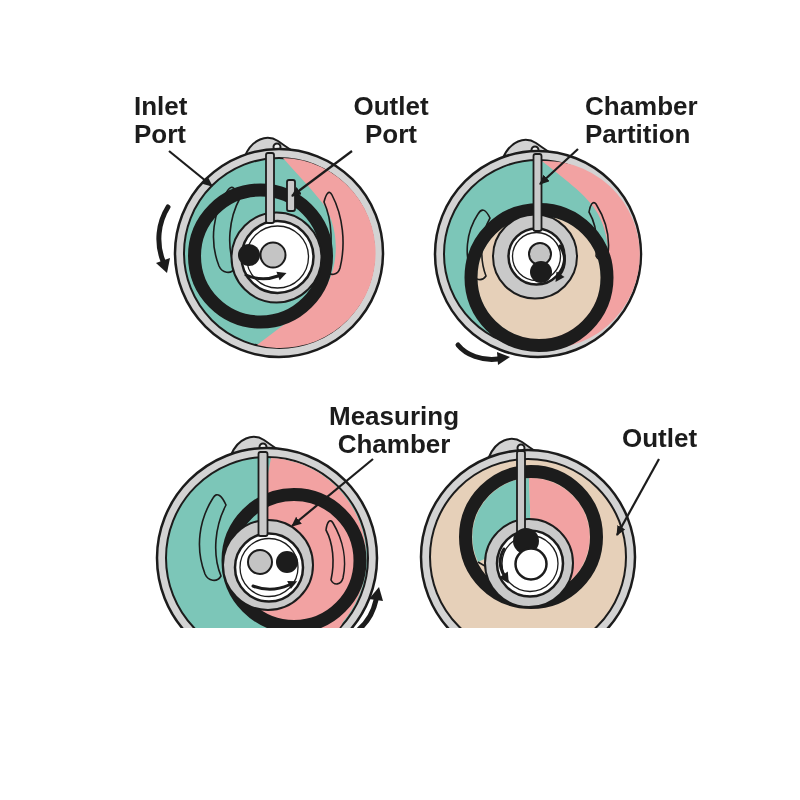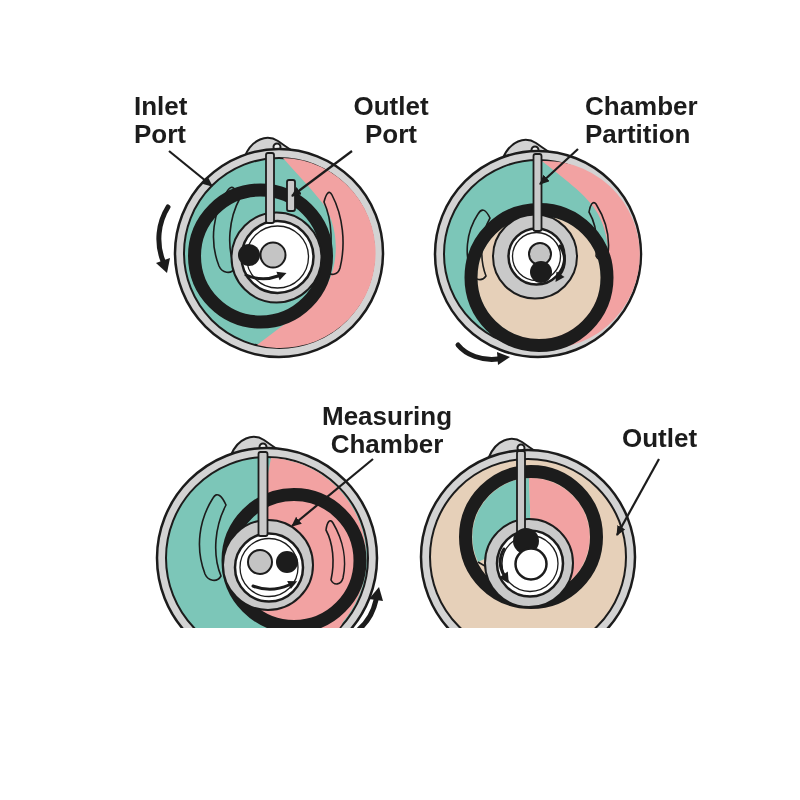--- a/index.html
+++ b/index.html
@@ -143,21 +143,21 @@
     <span>Port</span>
   </div>
   <div class="label centered" style="left:338px;top:92px;width:106px">
     <span>Outlet</span>
     <span>Port</span>
   </div>
   <div class="label" style="left:585px;top:92px">
     <span>Chamber</span>
     <span>Partition</span>
   </div>
-  <div class="label centered" style="left:307px;top:402px;width:160px">
+  <div class="label centered" style="left:314px;top:402px;width:160px">
     <span>Measuring</span>
     <span>Chamber</span>
   </div>
   <div class="label" style="left:622px;top:424px">
     <span>Outlet</span>
   </div>
 
   <svg id="leader-overlay" viewBox="0 0 800 800">
     <defs>
       <marker id="lh" markerWidth="11" markerHeight="9" refX="9" refY="4.5" orient="auto" markerUnits="userSpaceOnUse">

